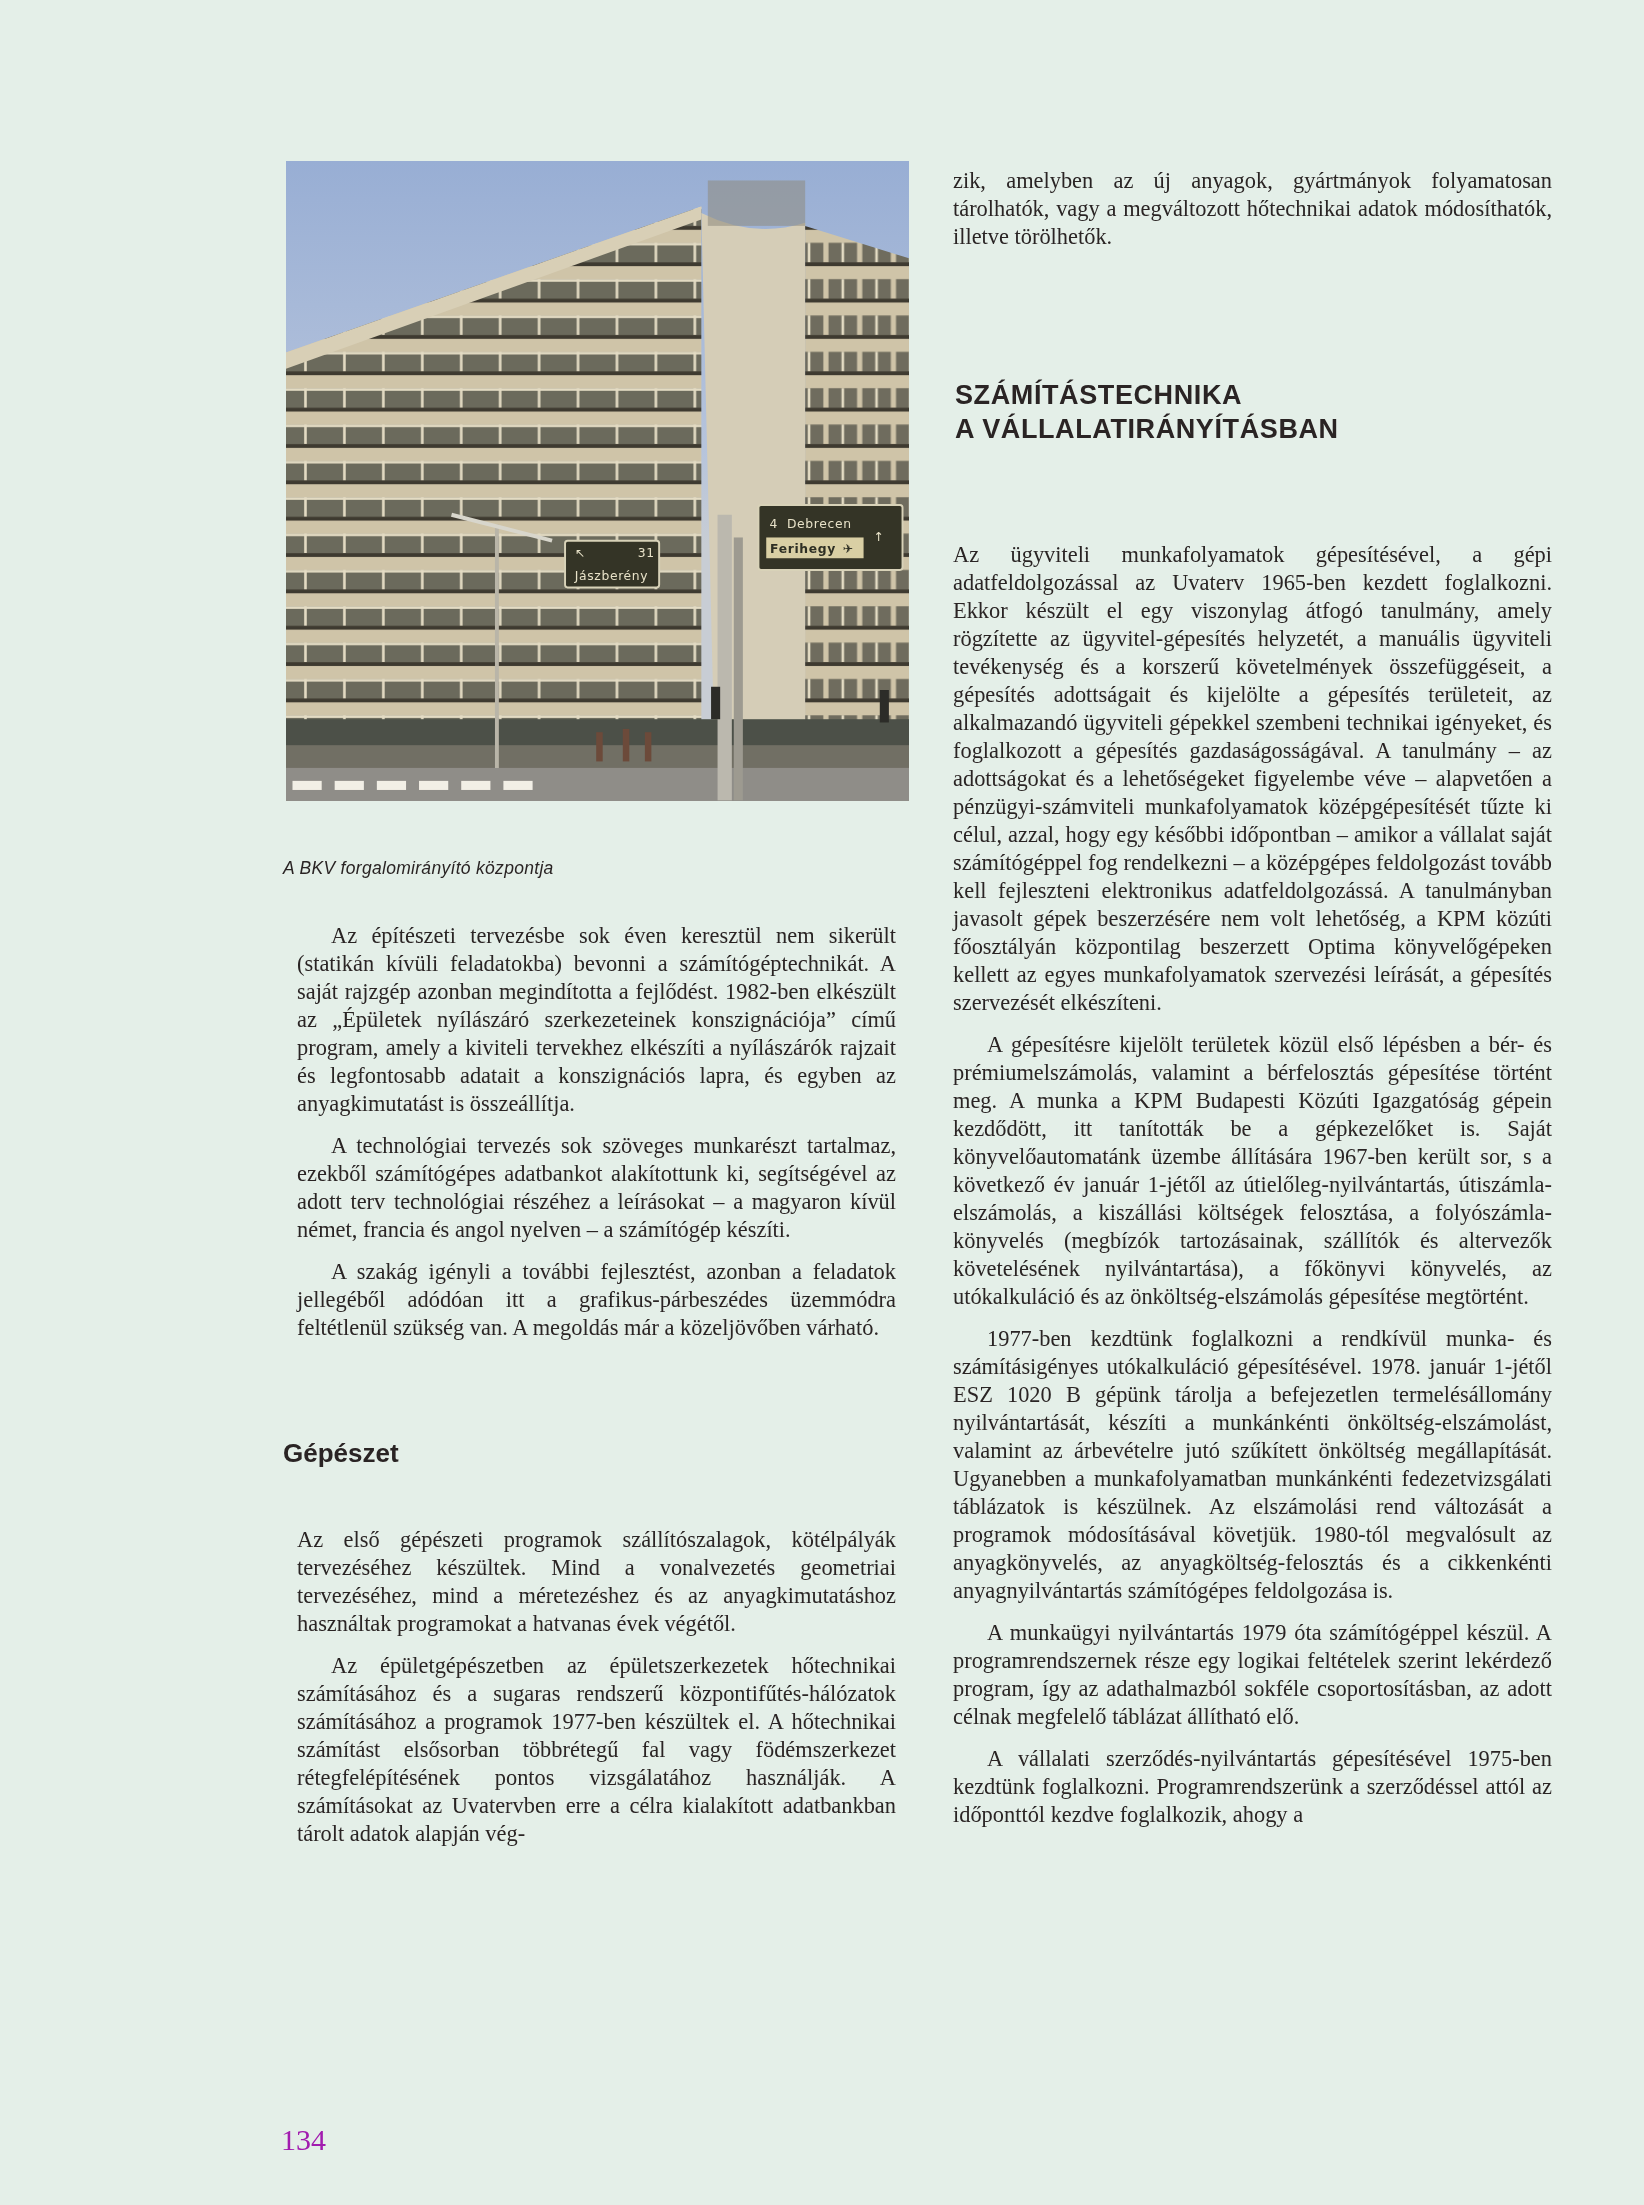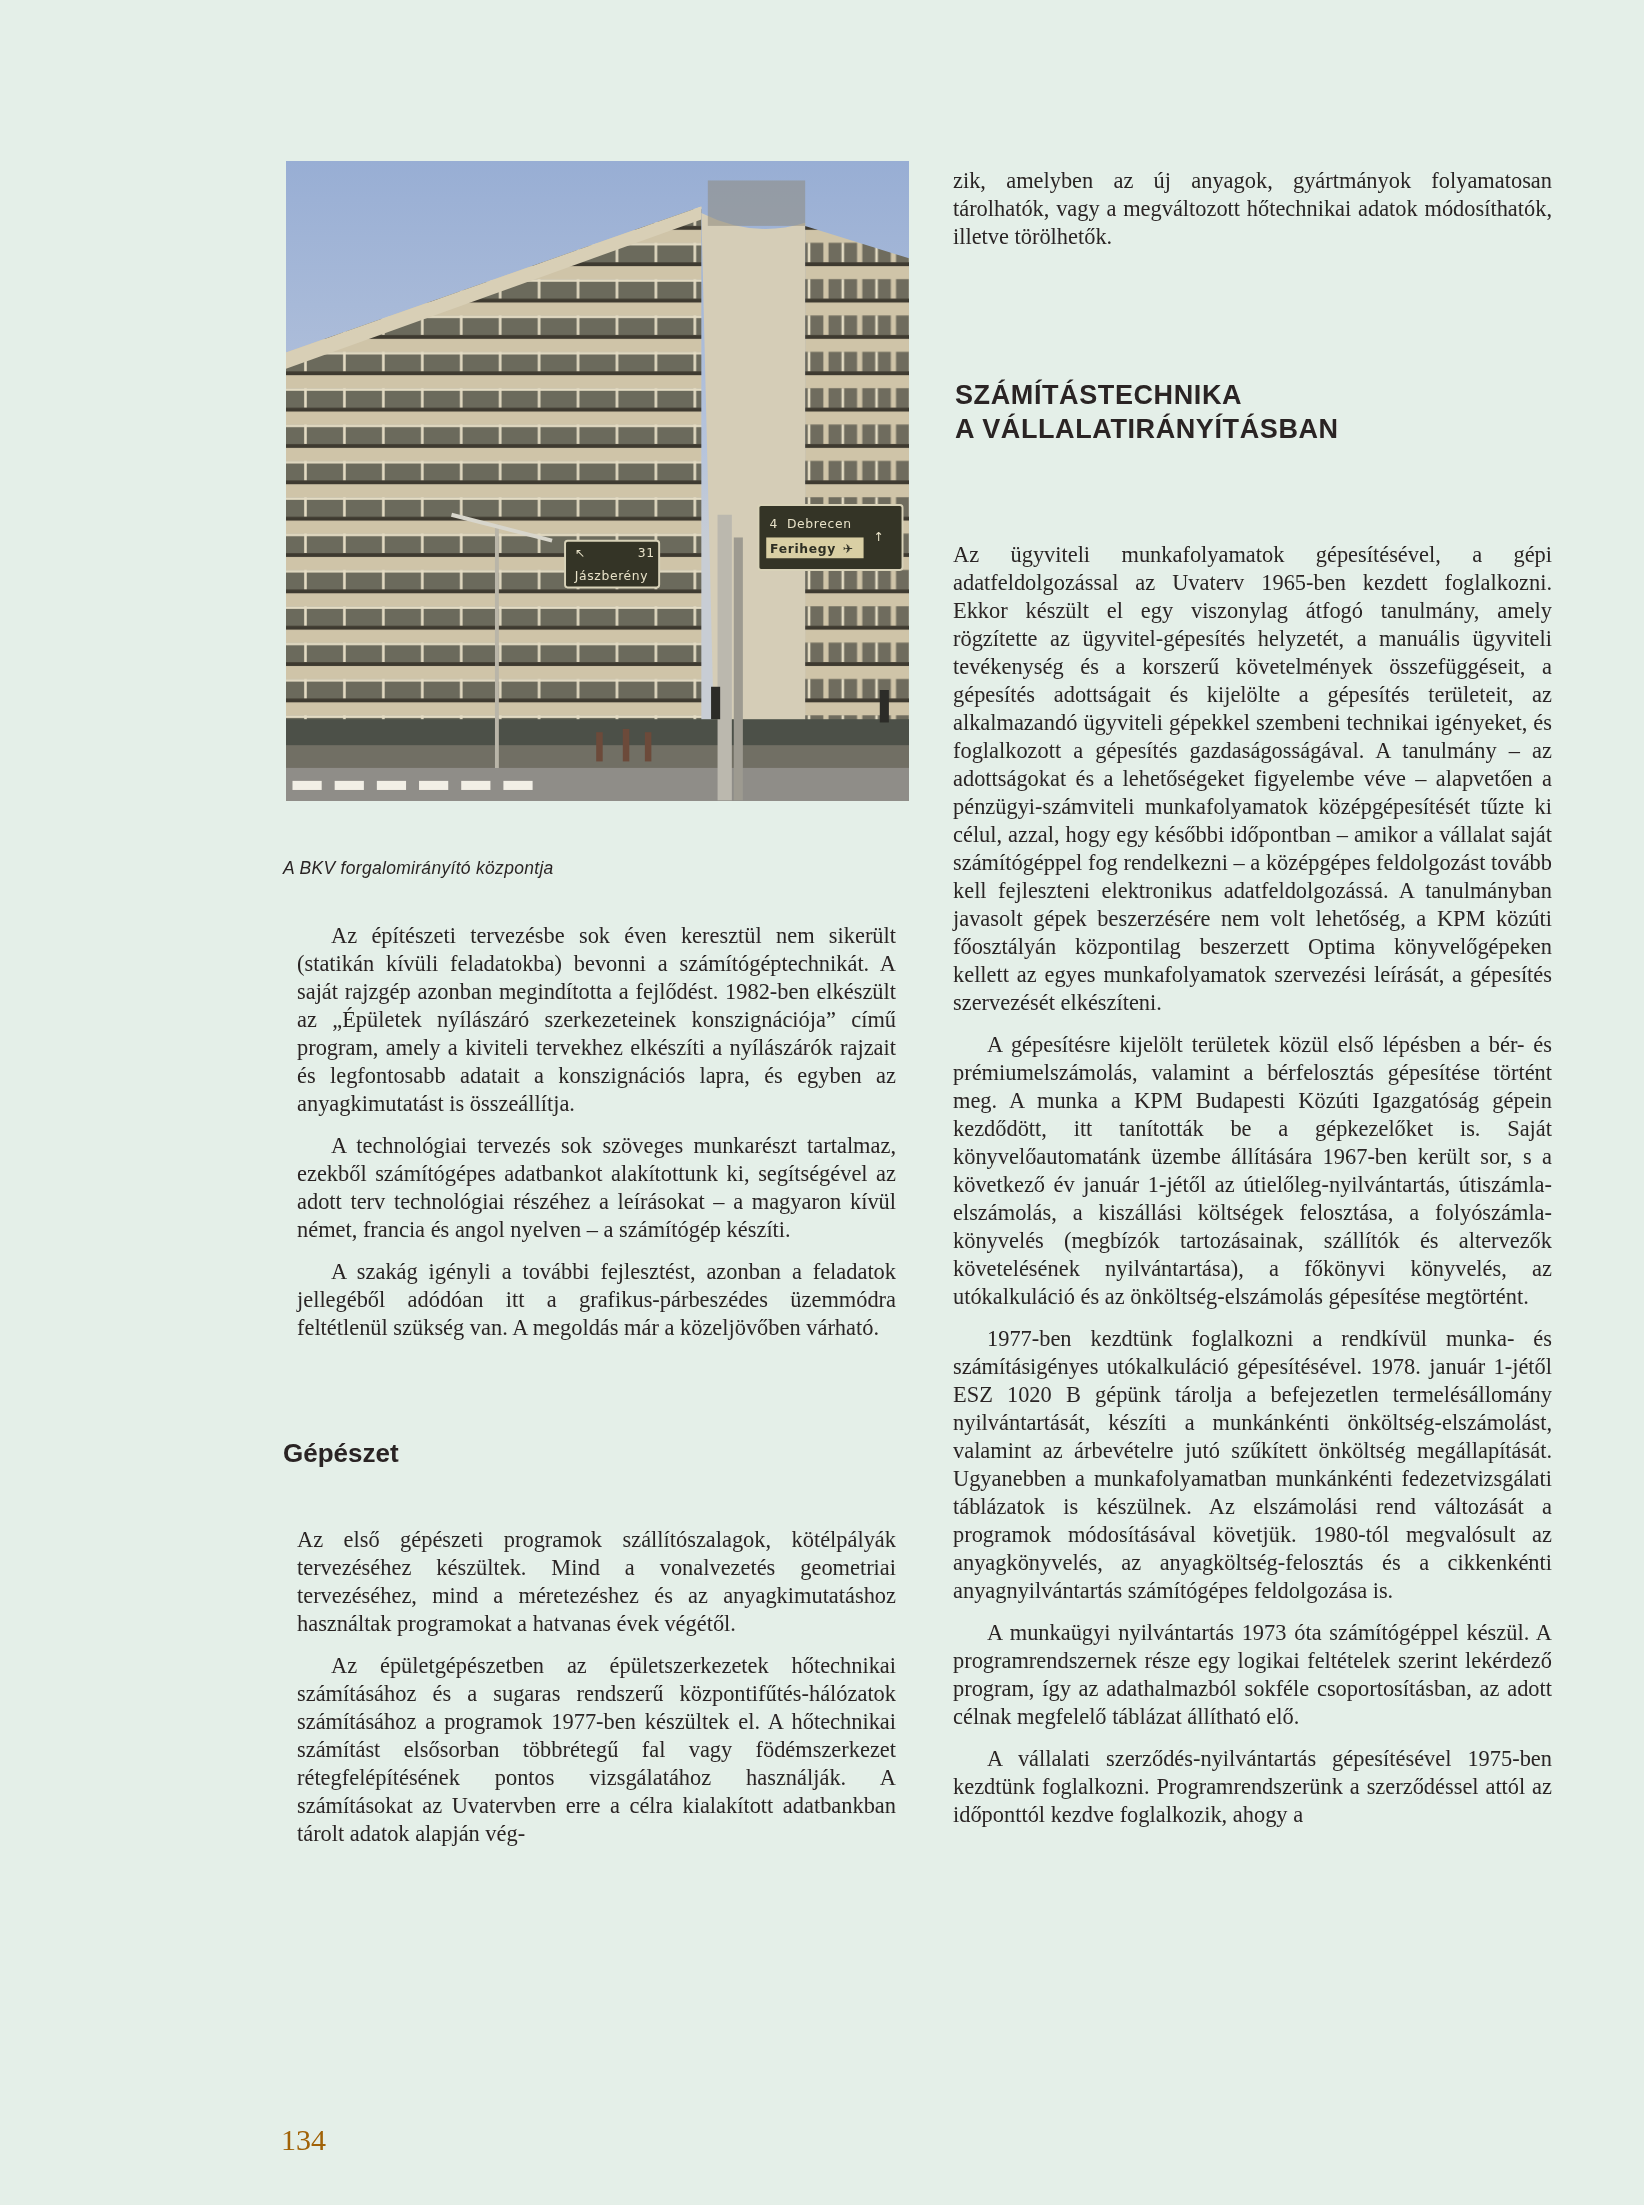--- a/index.html
+++ b/index.html
@@ -23,21 +23,21 @@
   .h-section {
     font-family: "Liberation Sans", "DejaVu Sans", sans-serif;
     font-weight: bold; font-size: 26px; margin: 0;
   }
   .h-chapter {
     font-family: "Liberation Sans", "DejaVu Sans", sans-serif;
     font-weight: bold; font-size: 27px; line-height: 34px; margin: 16px; letter-spacing: 0.6px;
   }
   .page-number {
     position: absolute; left: 281px; top: 2123px;
-    font-size: 30px; font-weight: normal; color: #a16207;
+    font-size: 30px; font-weight: normal; color: #a21caf;
   }
   
   #photo {
     position: absolute; left: 286px; top: 161px; width: 623px; height: 640px;
     overflow: hidden; background: linear-gradient(180deg, #98aed4 0%, #b6c4dc 45%, #c8cdd4 60%);
   }
   #photo svg { width: 100%; height: 100%; display: block; }
   .sign-text { font-family: "DejaVu Sans", sans-serif; font-size: 19px; fill: #e8e2c8; letter-spacing: 1px; }
   .sign-text-dark { font-family: "DejaVu Sans", sans-serif; font-size: 19px; fill: #2e2f24; font-weight: bold; letter-spacing: 1px; }
 </style>
@@ -134,18 +134,18 @@
   <p>zik, amelyben az új anyagok, gyártmányok folyamatosan tárolhatók, vagy a megváltozott hőtechnikai adatok módosíthatók, illetve törölhetők.</p>
   <div style="height:97px"></div>
   <h2 class="h-chapter">
     <span>SZÁMÍTÁSTECHNIKA</span><br>
     <span>A VÁLLALATIRÁNYÍTÁSBAN</span>
   </h2>
   <div style="height:65px"></div>
   <p>Az ügyviteli munkafolyamatok gépesítésével, a gépi adatfeldolgozással az Uvaterv 1965-ben kezdett foglalkozni. Ekkor készült el egy viszonylag átfogó tanulmány, amely rögzítette az ügyvitel-gépesítés helyzetét, a manuális ügyviteli tevékenység és a korszerű követelmények összefüggéseit, a gépesítés adottságait és kijelölte a gépesítés területeit, az alkalmazandó ügyviteli gépekkel szembeni technikai igényeket, és foglalkozott a gépesítés gazdaságosságával. A tanulmány – az adottságokat és a lehetőségeket figyelembe véve – alapvetően a pénzügyi-számviteli munkafolyamatok középgépesítését tűzte ki célul, azzal, hogy egy későbbi időpontban – amikor a vállalat saját számítógéppel fog rendelkezni – a középgépes feldolgozást tovább kell fejleszteni elektronikus adatfeldolgozássá. A tanulmányban javasolt gépek beszerzésére nem volt lehetőség, a KPM közúti főosztályán központilag beszerzett Optima könyvelőgépeken kellett az egyes munkafolyamatok szervezési leírását, a gépesítés szervezését elkészíteni.</p>
   <p class="ind">A gépesítésre kijelölt területek közül első lépésben a bér- és prémiumelszámolás, valamint a bérfelosztás gépesítése történt meg. A munka a KPM Budapesti Közúti Igazgatóság gépein kezdődött, itt tanították be a gépkezelőket is. Saját könyvelőautomatánk üzembe állítására 1967-ben került sor, s a következő év január 1-jétől az útielőleg-nyilvántartás, útiszámla-elszámolás, a kiszállási költségek felosztása, a folyószámla-könyvelés (megbízók tartozásainak, szállítók és altervezők követelésének nyilvántartása), a főkönyvi könyvelés, az utókalkuláció és az önköltség-elszámolás gépesítése megtörtént.</p>
   <p class="ind">1977-ben kezdtünk foglalkozni a rendkívül munka- és számításigényes utókalkuláció gépesítésével. 1978. január 1-jétől ESZ 1020 B gépünk tárolja a befejezetlen termelésállomány nyilvántartását, készíti a munkánkénti önköltség-elszámolást, valamint az árbevételre jutó szűkített önköltség megállapítását. Ugyanebben a munkafolyamatban munkánkénti fedezetvizsgálati táblázatok is készülnek. Az elszámolási rend változását a programok módosításával követjük. 1980-tól megvalósult az anyagkönyvelés, az anyagköltség-felosztás és a cikkenkénti anyagnyilvántartás számítógépes feldolgozása is.</p>
-  <p class="ind">A munkaügyi nyilvántartás 1973 óta számítógéppel készül. A programrendszernek része egy logikai feltételek szerint lekérdező program, így az adathalmazból sokféle csoportosításban, az adott célnak megfelelő táblázat állítható elő.</p>
+  <p class="ind">A munkaügyi nyilvántartás 1979 óta számítógéppel készül. A programrendszernek része egy logikai feltételek szerint lekérdező program, így az adathalmazból sokféle csoportosításban, az adott célnak megfelelő táblázat állítható elő.</p>
   <p class="ind">A vállalati szerződés-nyilvántartás gépesítésével 1975-ben kezdtünk foglalkozni. Programrendszerünk a szerződéssel attól az időponttól kezdve foglalkozik, ahogy a</p>
 </div>
 
 <div class="page-number">134</div>
 
 
 </body></html>

